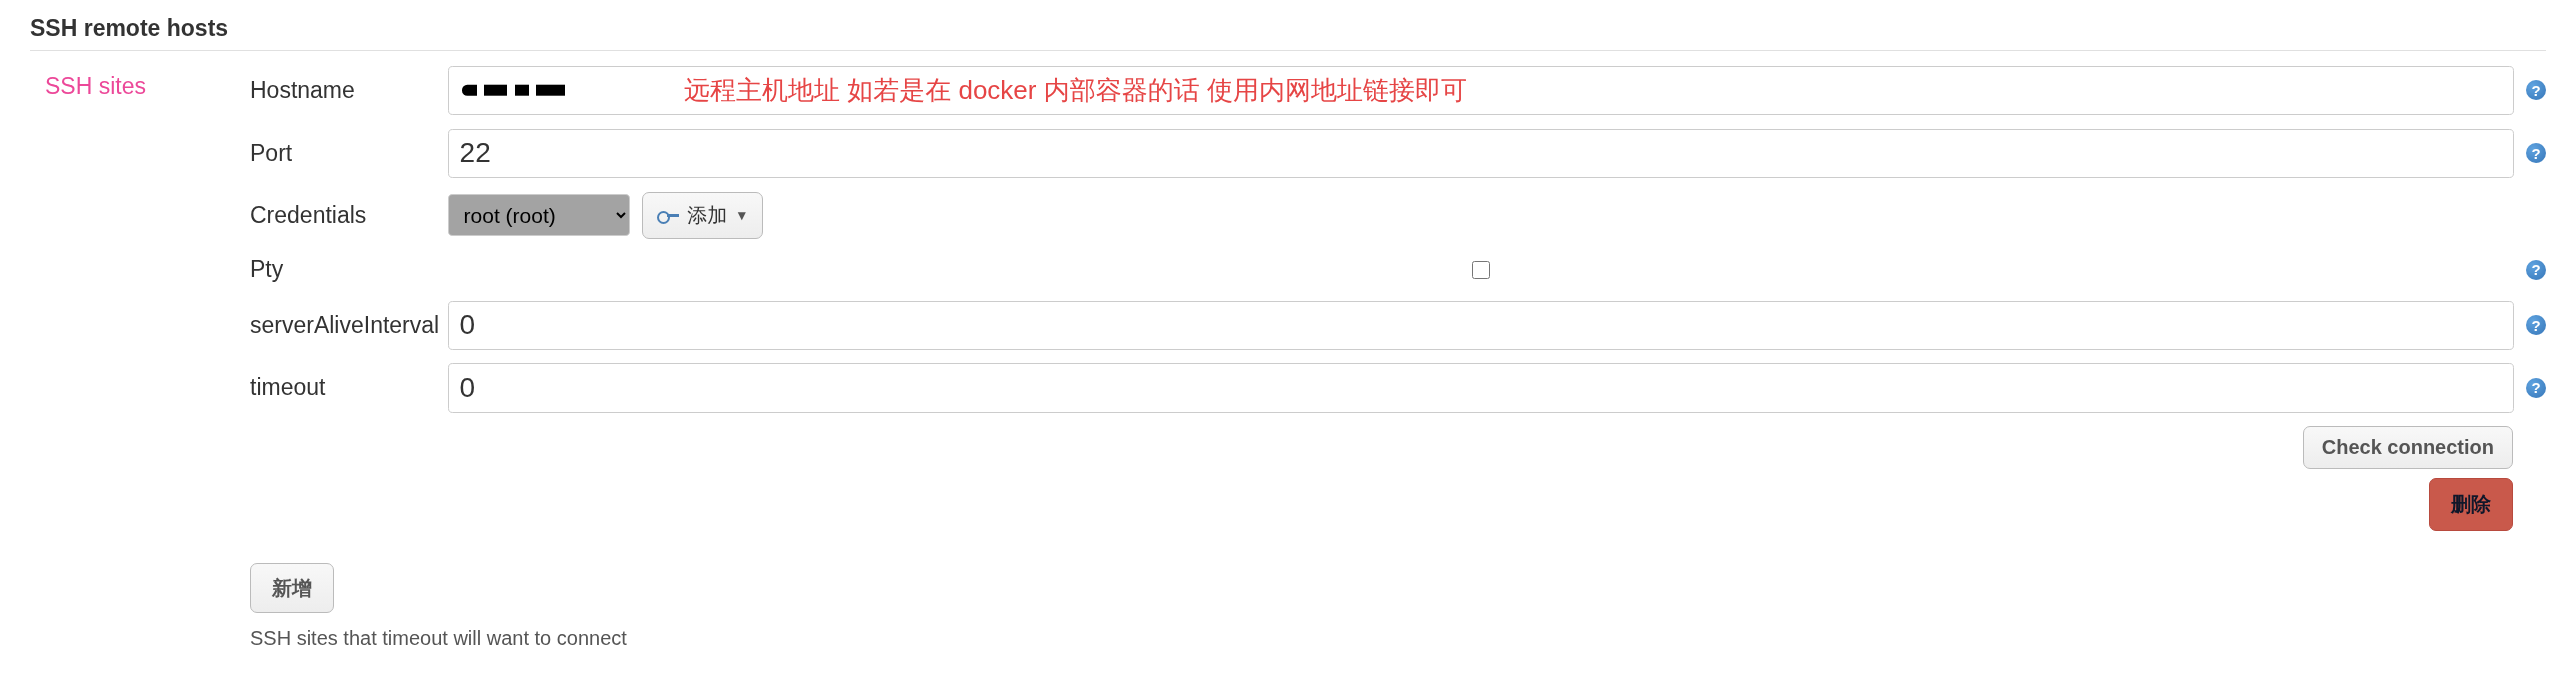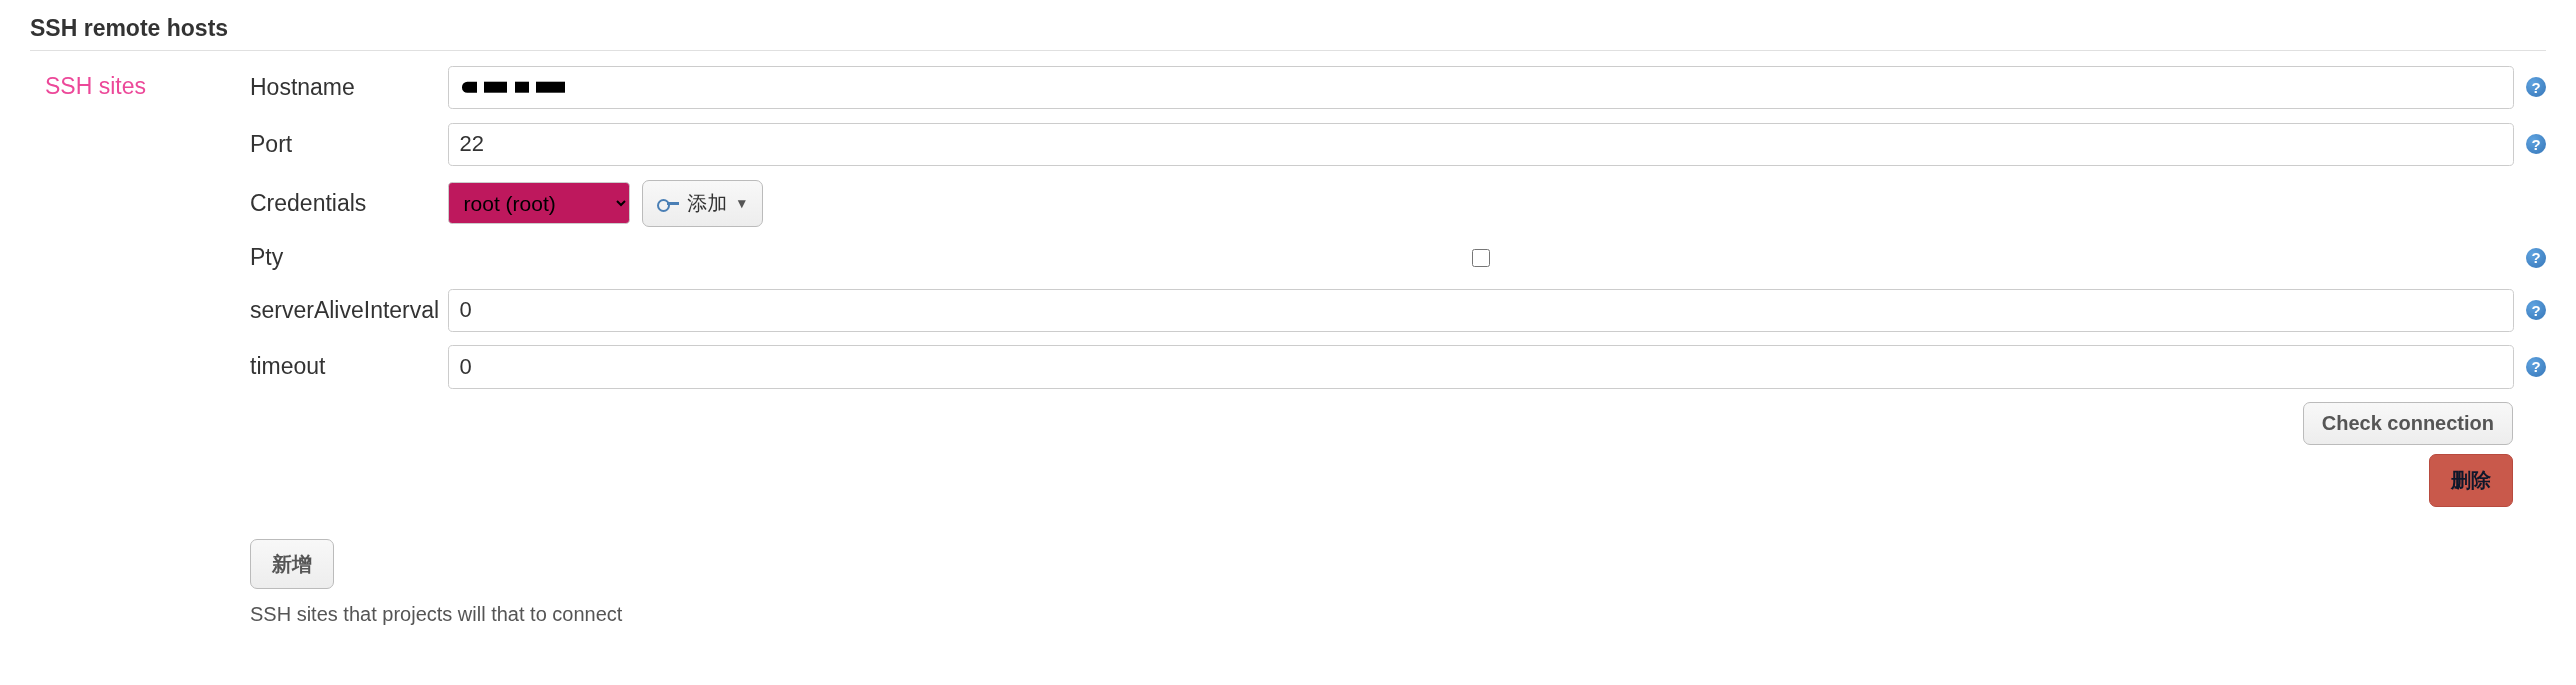--- a/index.html
+++ b/index.html
@@ -47,31 +47,31 @@
     }
     .form-field {
       flex: 1;
       display: flex;
       align-items: center;
       position: relative;
     }
     input[type="text"] {
       width: 100%;
       padding: 7.6px 10.6px;
-      font-size: 22px;
+      font-size: 28px;
       border: 0.8px solid #ccc;
       border-radius: 4.6px;
       color: #333;
     }
     select {
       padding: 7.6px 21px 7.6px 10.6px;
       font-size: 21px;
       border: 0.8px solid #ccc;
       border-radius: 4.6px;
-      background: #be185d;
+      background: #a3a3a3;
       cursor: pointer;
       min-width: 182px;
     }
     .annotation-overlay {
       position: absolute;
       left: 236px;
       top: 50%;
       transform: translateY(-50%);
       color: #e64545;
       font-size: 26px;
@@ -208,20 +208,21 @@
     <div class="form-row">
       <div class="form-label">Hostname</div>
       <div class="form-field">
         <input type="text" value="" style="">
         <div class="hostname-masked">
           <div class="mask-block mask-1"></div>
           <div class="mask-block mask-2"></div>
           <div class="mask-block mask-3"></div>
           <div class="mask-block mask-4"></div>
         </div>
+        <div class="annotation-overlay">远程主机地址 如若是在 docker 内部容器的话 使用内网地址链接即可</div>
       </div>
       <div class="help-icon">?</div>
     </div>
 
     <div class="form-row">
       <div class="form-label">Port</div>
       <div class="form-field">
         <input type="text" value="22" style="">
       </div>
       <div class="help-icon">?</div>
@@ -271,15 +272,15 @@
 
     <div class="action-row">
       <button class="btn btn-danger">删除</button>
     </div>
 
   </div>
 </div>
 
 <div class="bottom-section">
   <button class="btn btn-new">新增</button>
-  <div class="description">SSH sites that projects will that to connect</div>
+  <div class="description">SSH sites that timeout will want to connect</div>
 </div>
 
 
 </body></html>

